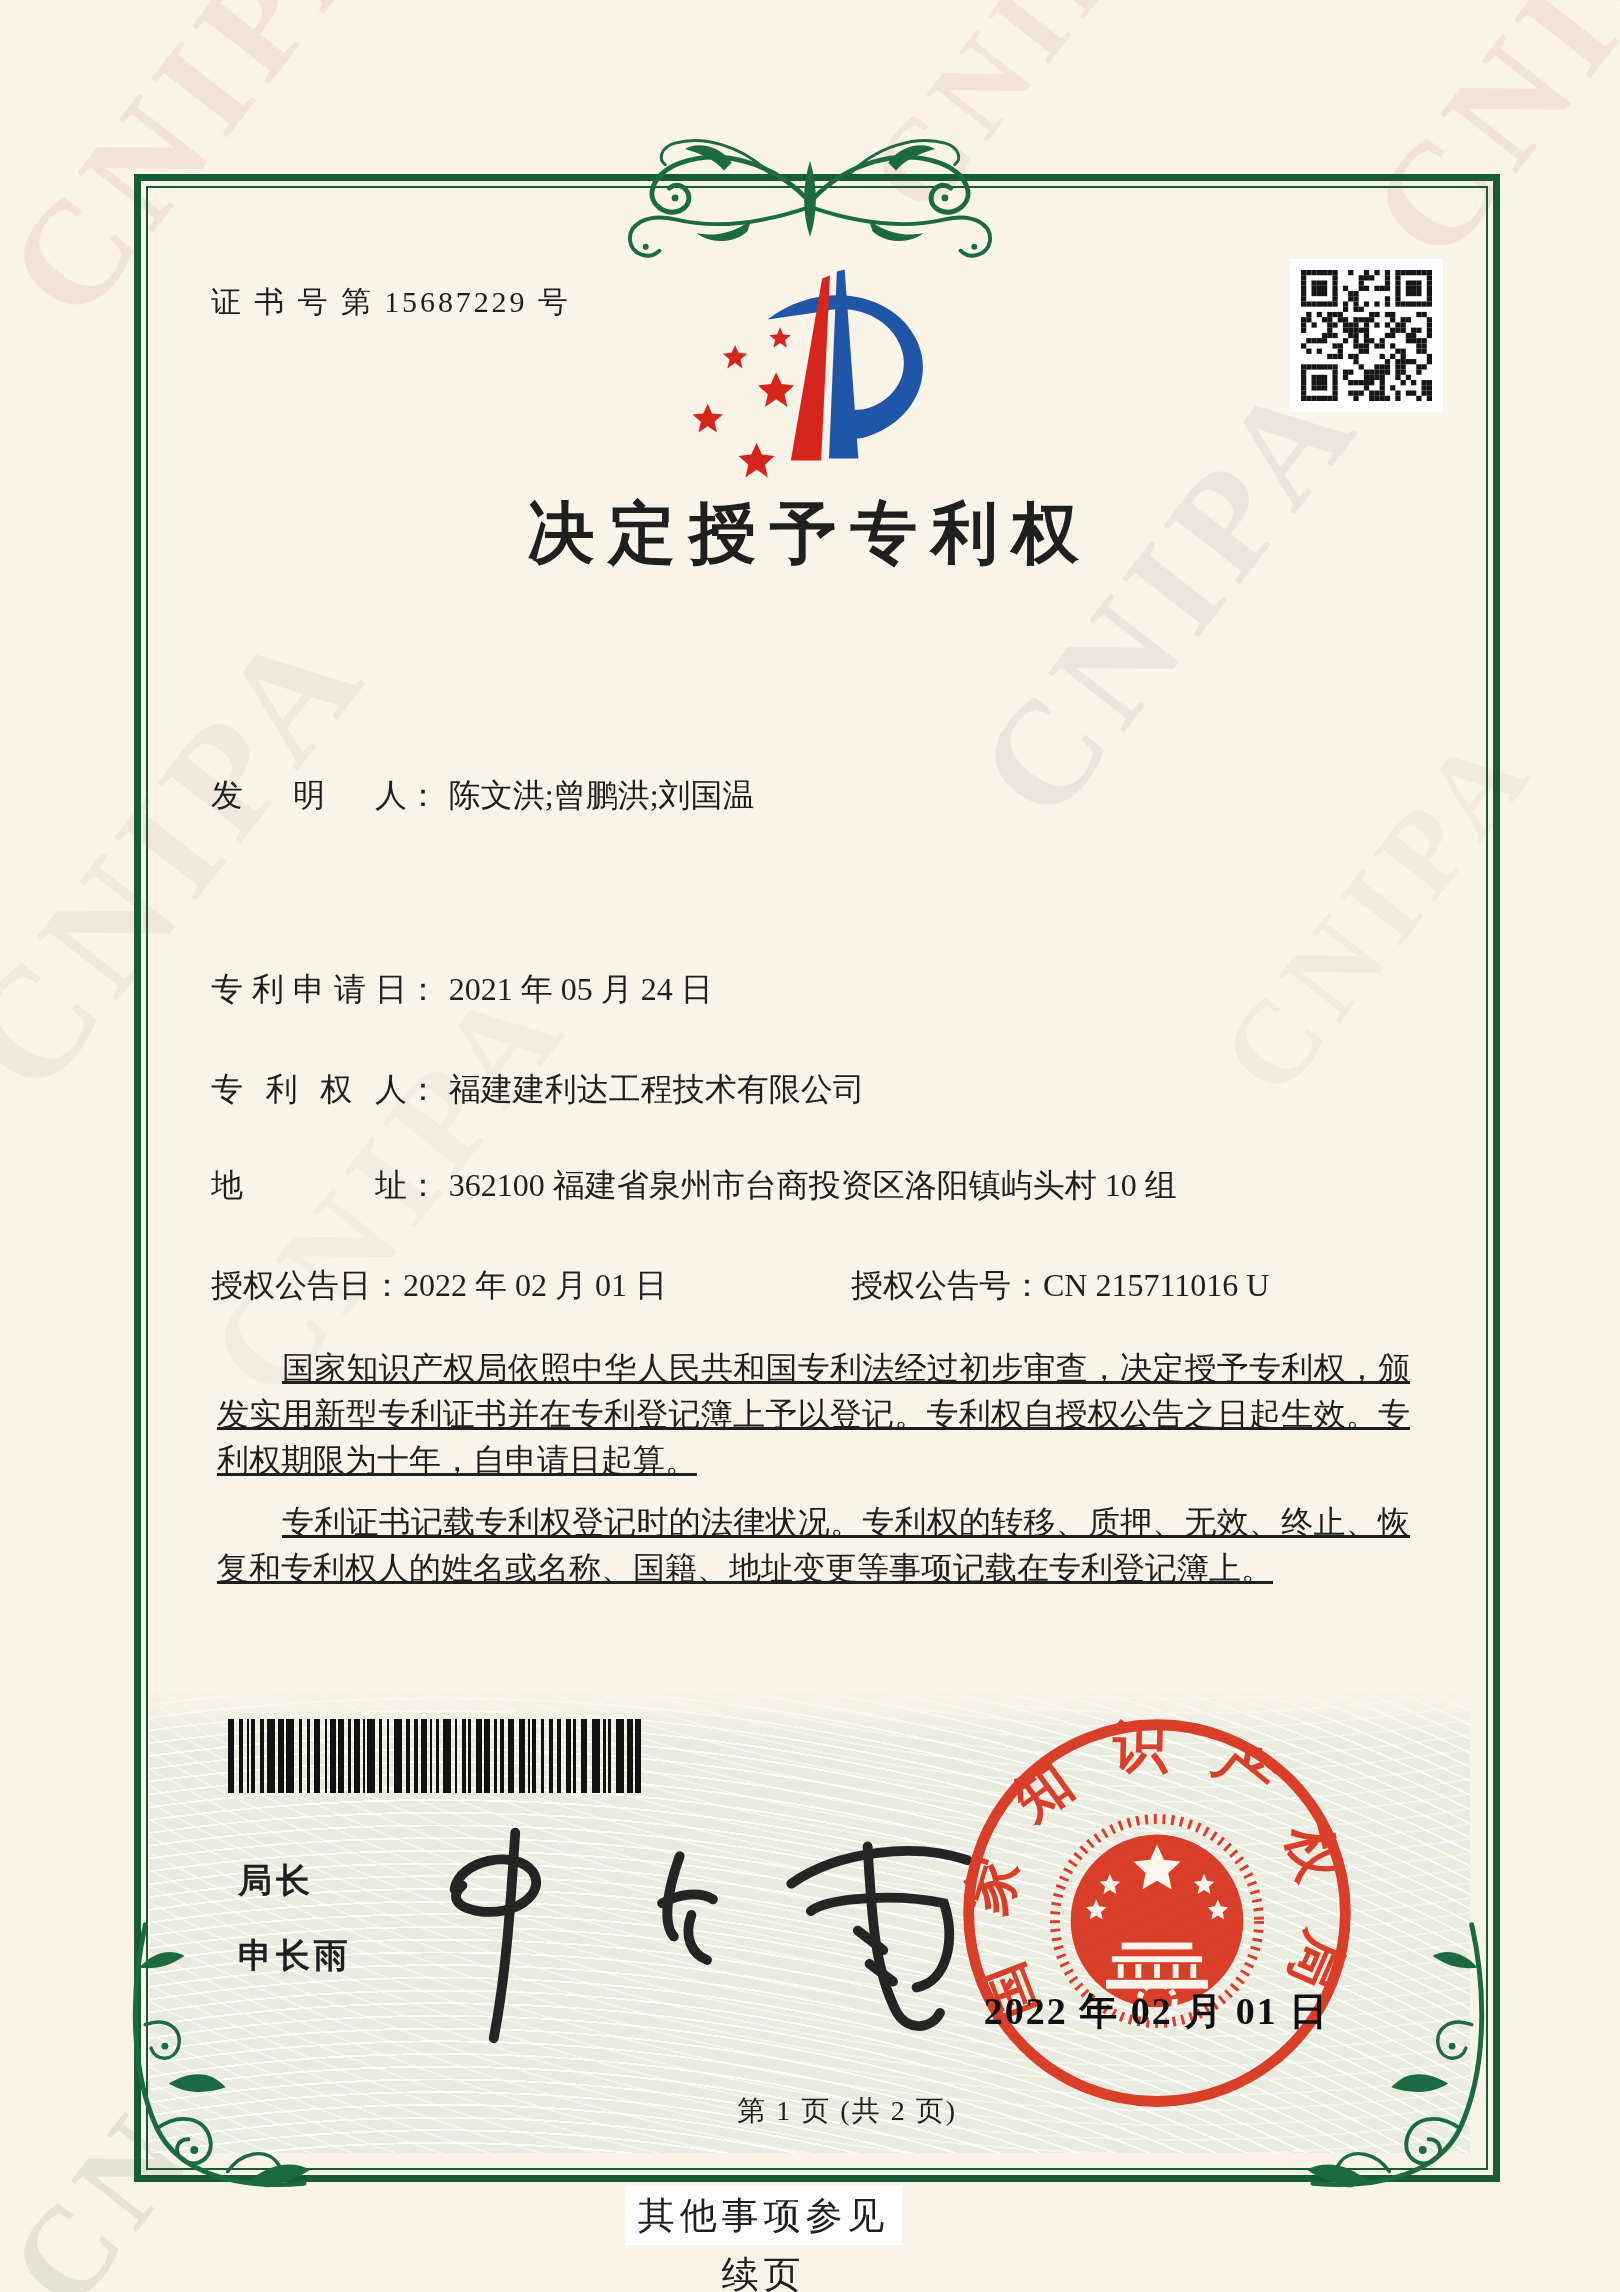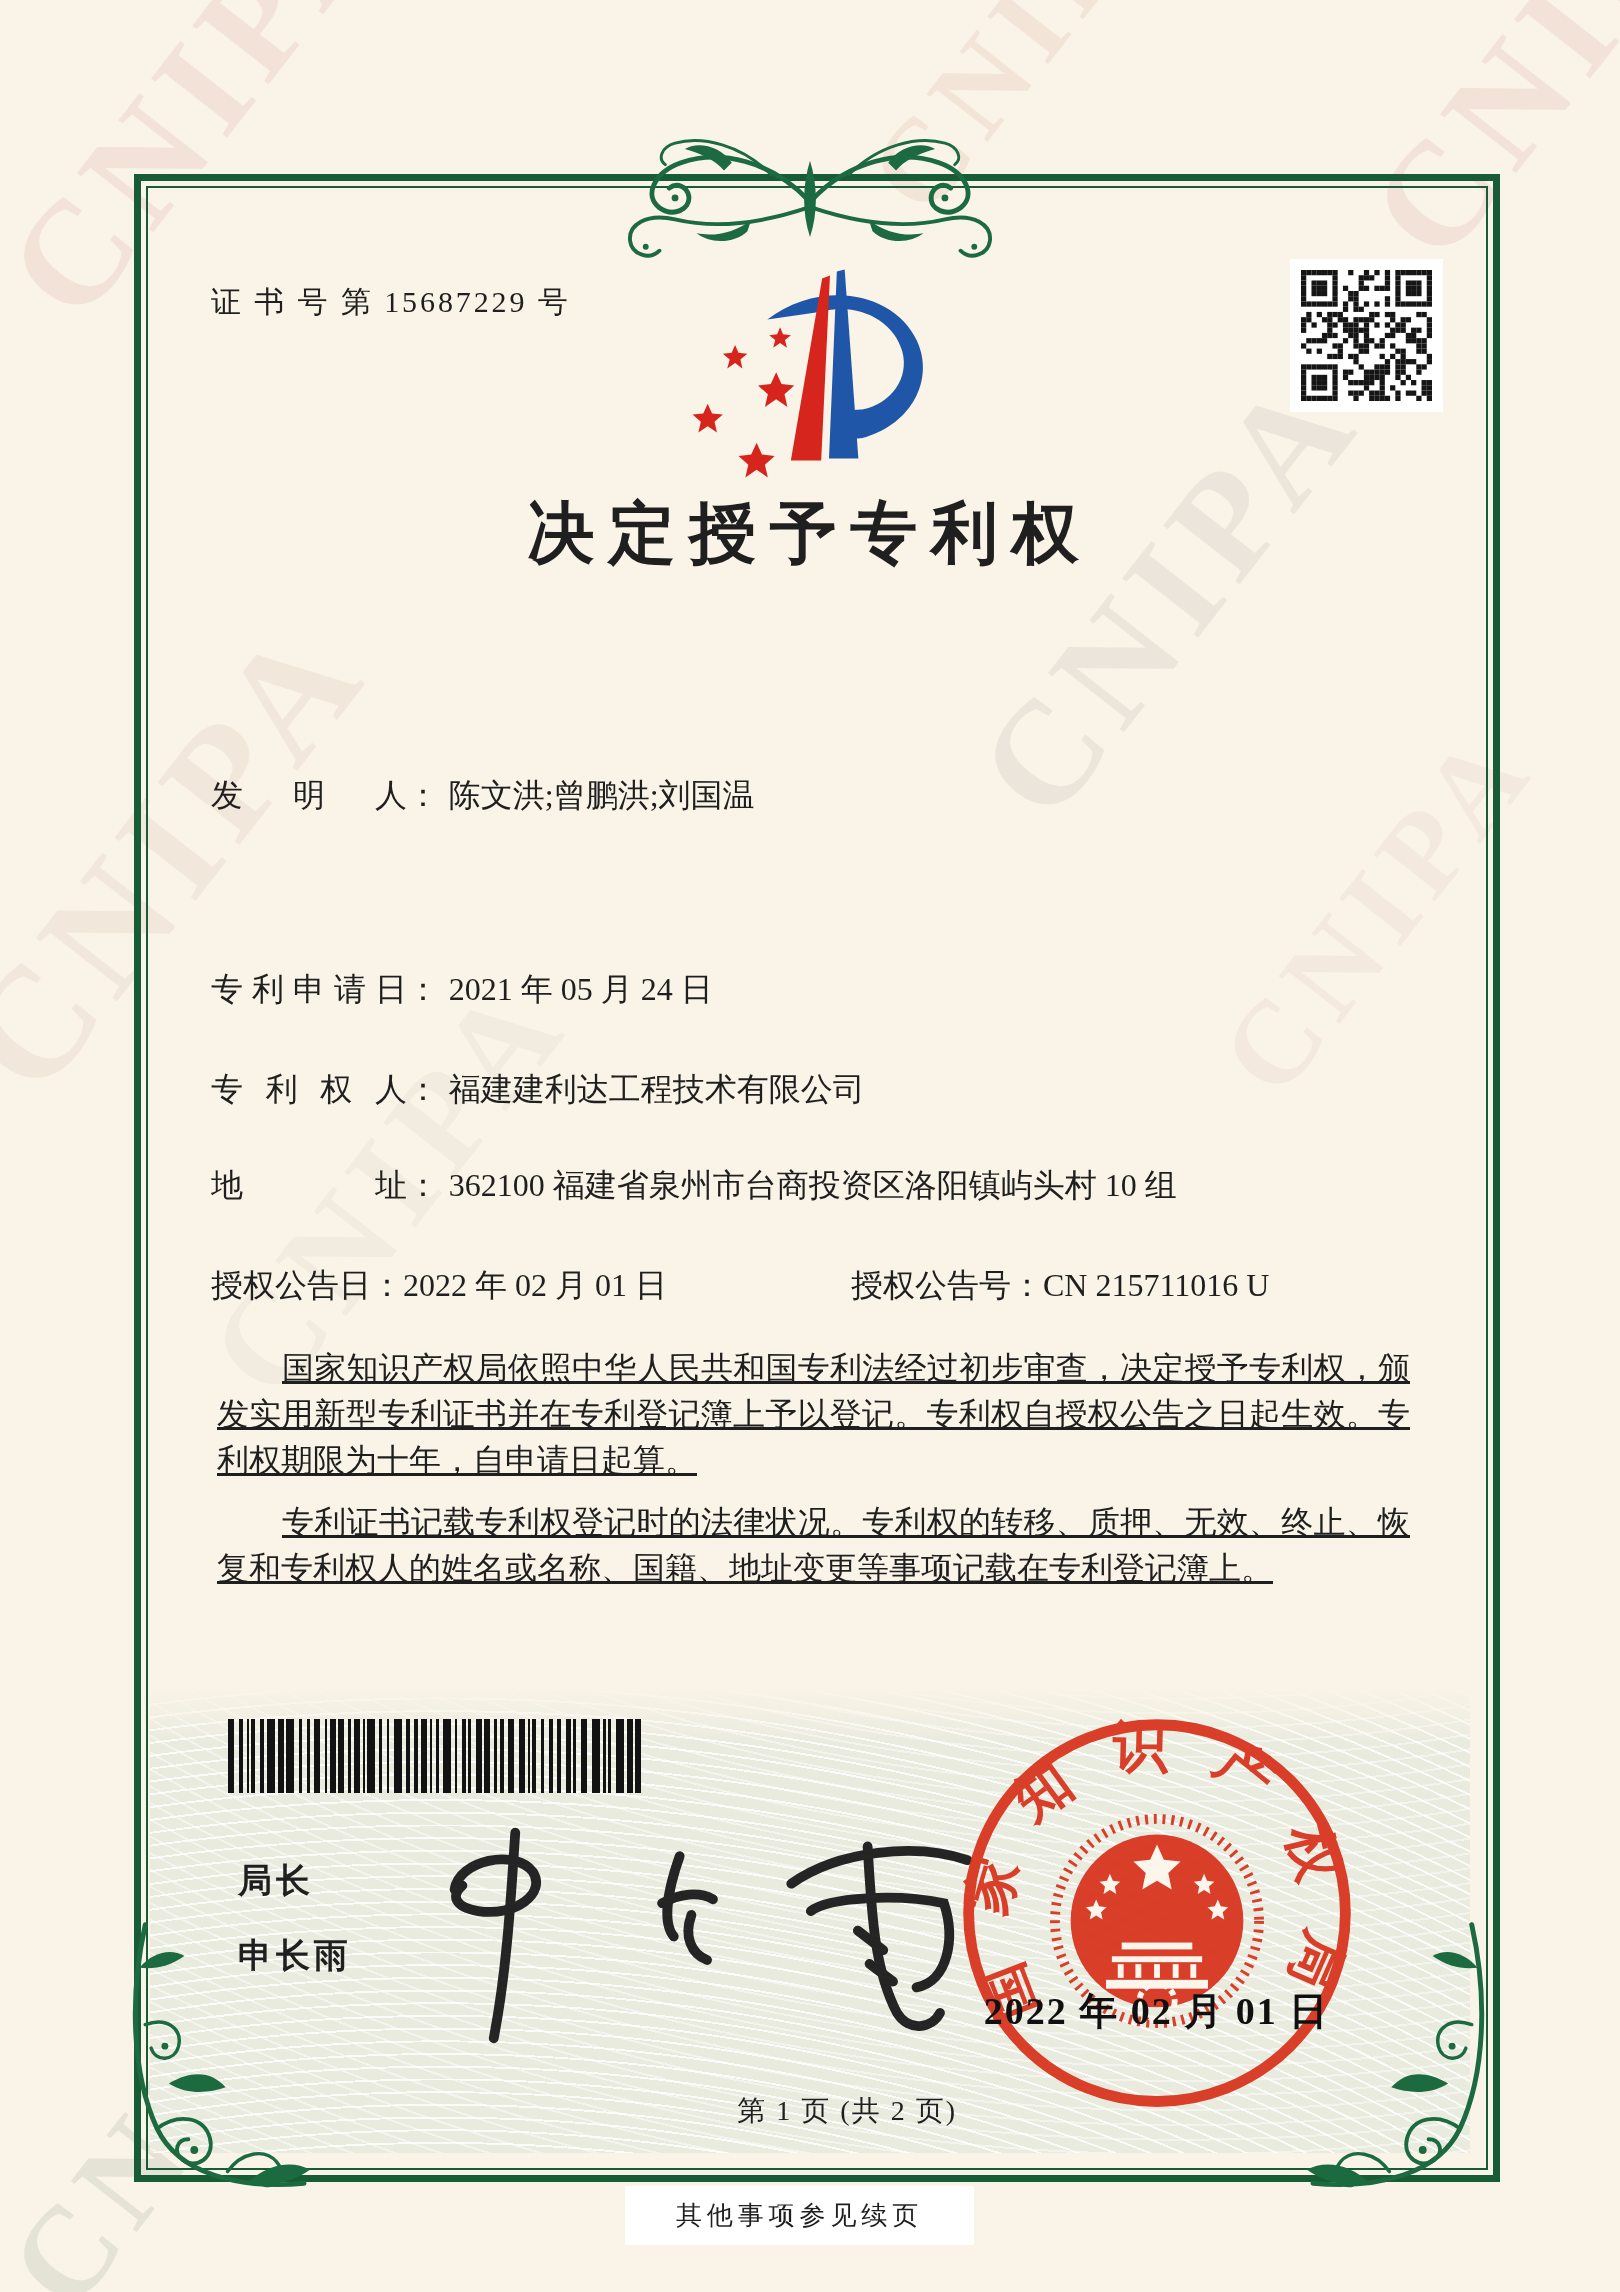--- a/index.html
+++ b/index.html
@@ -53,23 +53,23 @@
      font-weight:700;font-size:34px;letter-spacing:3.9px;}
   .signer-title{top:1858px;}
   .signer-name{top:1933px;}
   .signature{position:absolute;left:368px;top:1821px;z-index:3;}
   .seal{position:absolute;left:949px;top:1711px;z-index:3;}
   .seal-date{position:absolute;left:975px;top:1986px;width:363px;text-align:center;
              font-size:38px;font-weight:600;letter-spacing:2px;color:#101010;z-index:5;}
   .page-info{position:absolute;left:565px;top:2092px;width:392px;text-align:right;
              font-size:28px;letter-spacing:2px;z-index:3;}
   
-  .cont-box{position:absolute;left:625px;top:2186px;width:349px;height:59px;
+  .cont-box{position:absolute;left:625px;top:2186px;width:277px;height:59px;
             background:#ffffff;z-index:3;text-align:center;line-height:59px;
-            font-size:26px;letter-spacing:4.9px;}
+            font-size:37px;letter-spacing:4.9px;}
   
   .orn{position:absolute;z-index:6;pointer-events:none;}
   .orn-top{left:555px;top:106px;}
   .orn-bl{left:110px;top:1907px;}
   .orn-br{left:1213px;top:1907px;transform:scaleX(-1);}
 </style>
 </head>
 <body>
 
 <div class="page">

